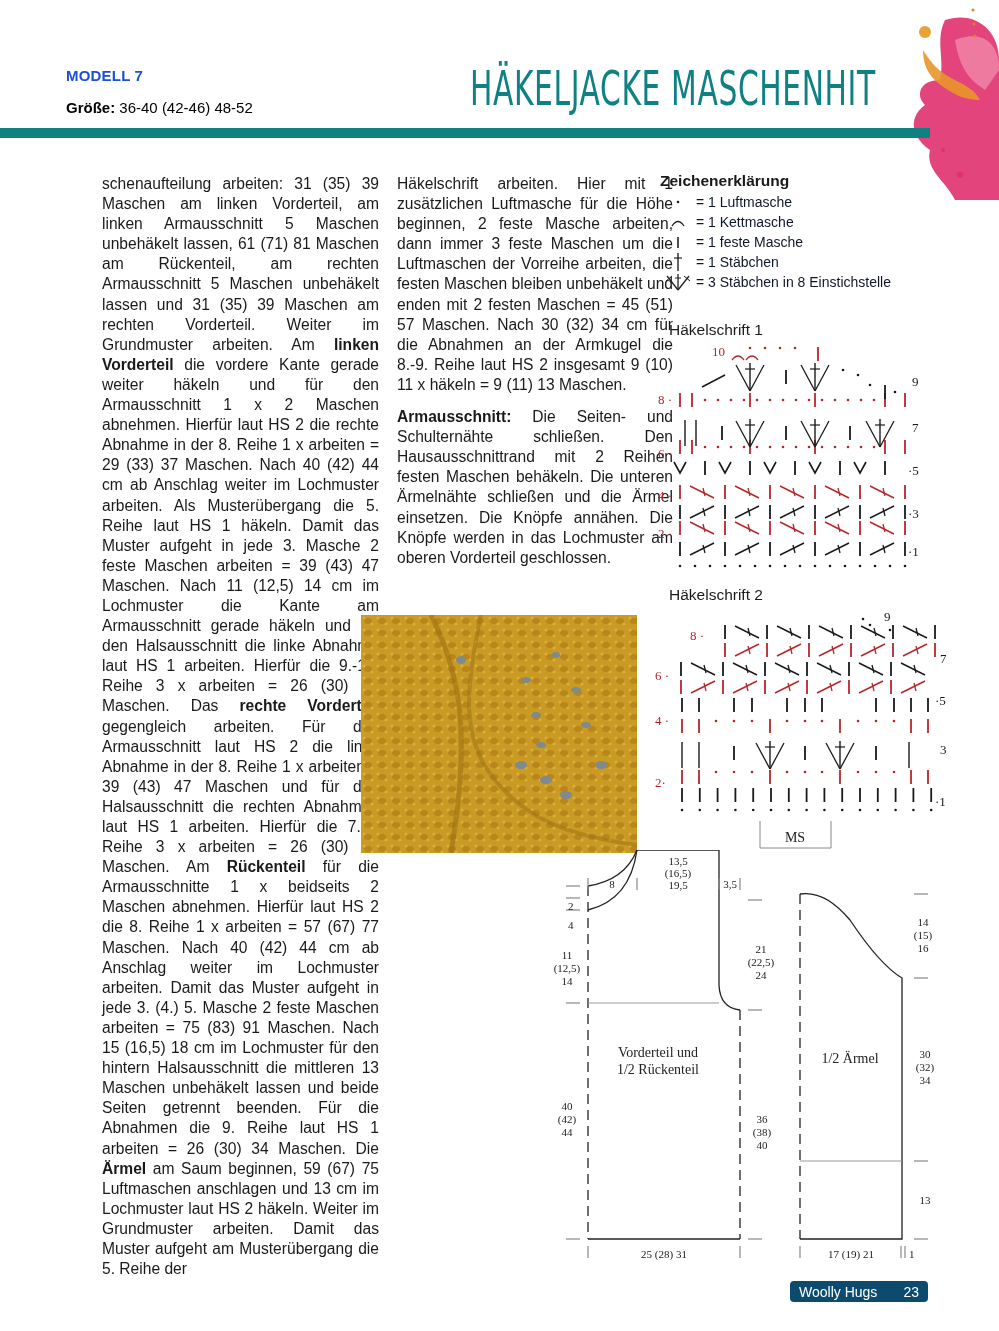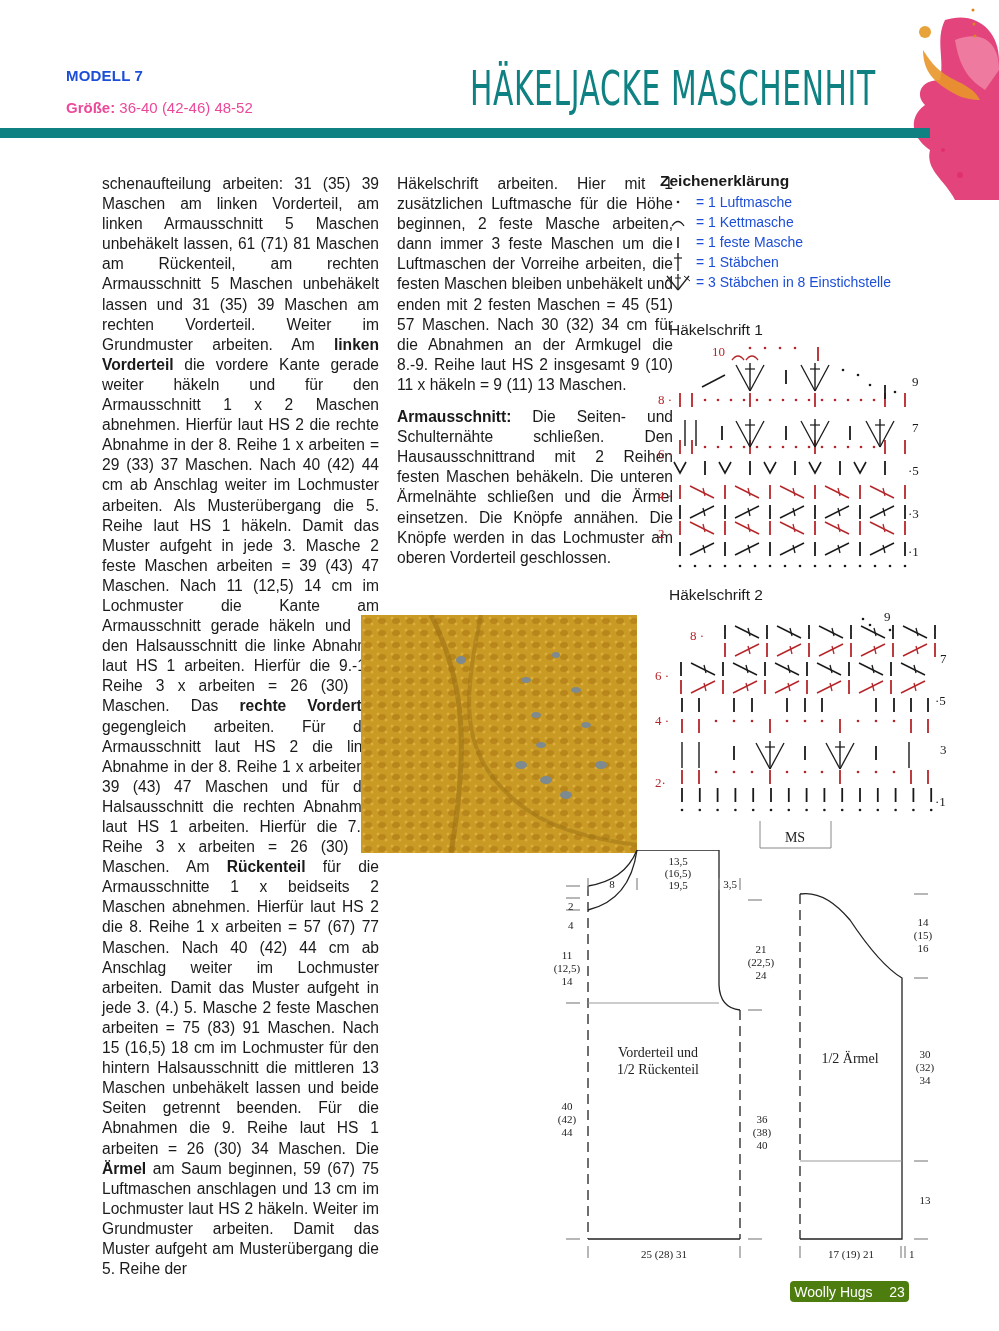--- a/index.html
+++ b/index.html
@@ -1,41 +1,41 @@
 <!DOCTYPE html>
 <html><head>
 <meta charset="utf-8">
 <style>
   html,body{margin:0;padding:0;background:#fff;}
   body{width:999px;height:1331px;position:relative;overflow:hidden;font-family:"Liberation Sans",sans-serif;color:#1a1a1a;}
   .abs{position:absolute;}
   #modell{left:66px;top:67px;font-size:15px;font-weight:bold;color:#1d4ed8;letter-spacing:0.2px;}
-  #size{left:66px;top:99px;font-size:15px;color:#ec4899;text-align:center;}
+  #size{left:66px;top:99px;font-size:15px;color:#000000;text-align:center;}
   #size b{font-weight:bold;}
   #title{left:470px;top:60px;font-family:"DejaVu Sans",sans-serif;font-size:48px;color:#0f8183;transform:scaleX(0.62);transform-origin:left top;letter-spacing:1px;font-weight:normal;white-space:nowrap;}
   #rule{left:0;top:128px;width:930px;height:10px;background:#0f8183;}
   #splash{left:885px;top:0;width:114px;height:200px;}
   .col{font-size:15.6px;line-height:20.1px;text-align:justify;margin-left:36px;}
   .col p{margin:0;}
   #col1{left:66px;top:174px;width:277px;}
   #col2{left:361px;top:174px;width:276px;}
   #col2 .gap{height:12px;}
   #photo{left:361px;top:615px;width:276px;height:238px;background:#c9971f;overflow:hidden;}
   #legend{left:660px;top:172px;width:250px;font-size:14px;}
   #legend h3{margin:0 0 2px 0;font-size:15.5px;font-weight:bold;}
-  .leg-row{display:flex;align-items:center;height:20px;color:#1d4ed8;}
+  .leg-row{display:flex;align-items:center;height:20px;color:#0f172a;}
   .leg-sym{width:36px;display:flex;justify-content:center;}
   .hs-title{font-size:15.5px;font-weight:normal;margin-left:12px;}
   #hs1-title{left:657px;top:321px;}
   #hs2-title{left:657px;top:586px;}
   #hs1{left:650px;top:340px;width:290px;height:235px;}
   #hs2{left:650px;top:605px;width:320px;height:245px;}
   #schematic{left:550px;top:850px;width:420px;height:420px;}
   .serif{font-family:"Liberation Serif",serif;}
-  #footer{left:790px;top:1281px;width:119px;height:21px;background:#4d7c0f;border-radius:4px;color:#fff;font-size:14px;display:flex;align-items:center;justify-content:space-around;gap:8px;}
+  #footer{left:790px;top:1281px;width:138px;height:21px;background:#0c4a6e;border-radius:4px;color:#fff;font-size:14px;display:flex;align-items:center;justify-content:space-around;gap:8px;}
 </style>
 </head>
 <body>
 
 <svg id="splash" class="abs" viewBox="0 0 114 200">
   <path d="M60 20 C90 10 114 30 114 60 L114 200 L70 200 C60 180 40 170 45 150 C30 140 20 120 40 105 C30 95 35 80 55 80 C60 60 50 40 60 20 Z" fill="#e0306e" opacity="0.9"></path>
   <path d="M70 40 C95 30 114 40 114 70 L100 90 C85 80 75 70 70 40Z" fill="#f08aa8" opacity="0.8"></path>
   <path d="M38 50 C45 60 50 70 70 80 C80 85 90 90 95 100 C80 100 70 95 60 88 C48 80 38 70 38 50Z" fill="#e8962a" opacity="0.9"></path>
   <circle cx="40" cy="32" r="6" fill="#e8a23a"></circle>
   <circle cx="88" cy="10" r="1.5" fill="#d9891c"></circle>

